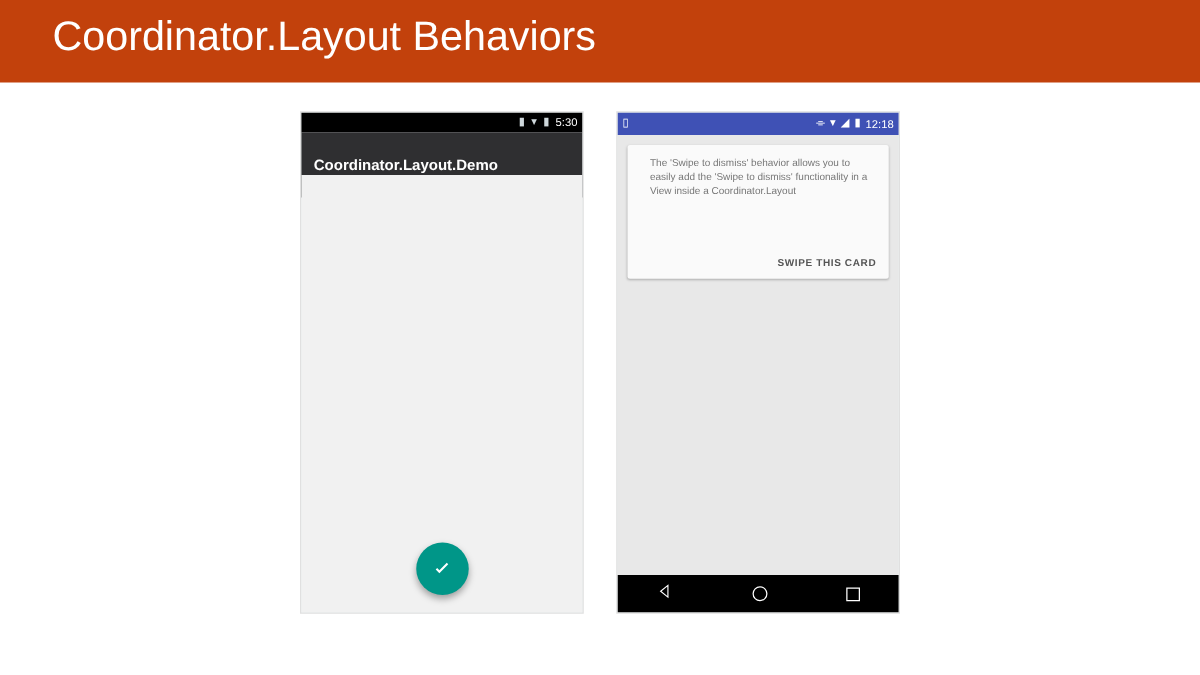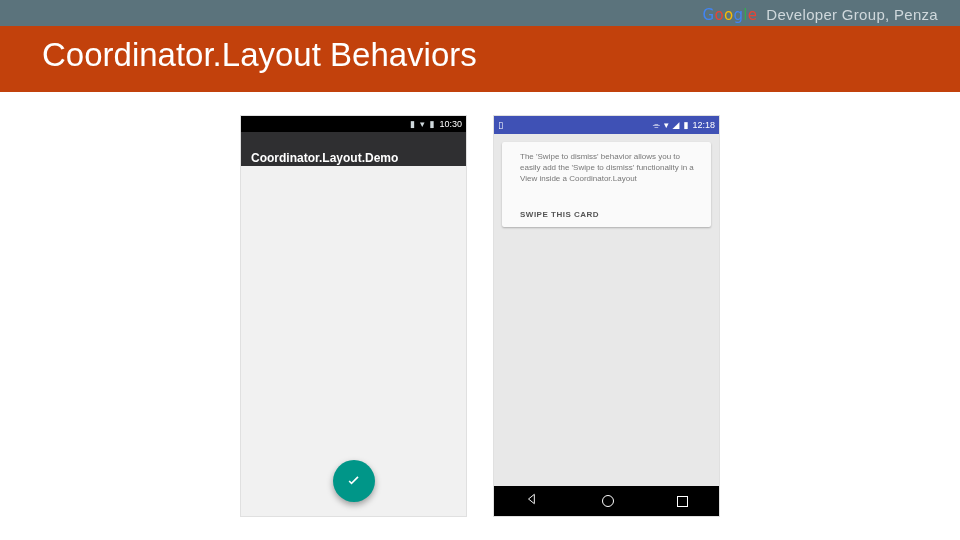--- a/index.html
+++ b/index.html
@@ -120,21 +120,22 @@
     border-radius: 2px;
     box-shadow: 0 1px 2px rgba(0,0,0,0.25);
     padding: 10px 10px 8px 18px;
   }
   .card-text {
     font-size: 8px;
     line-height: 1.35;
     color: #777;
   }
   .card-action {
-    margin-top: 26px;
+    margin-top: 48px;
+    text-align: right;
     font-size: 8px;
     letter-spacing: 0.5px;
     color: #555;
     font-weight: 600;
   }
   .p2-nav {
     position: absolute;
     bottom: 0; left: 0; right: 0;
     height: 30px;
     background: #000;
@@ -148,37 +149,31 @@
 
   
   .glyph { font-family: "DejaVu Sans", Arial, sans-serif; }
 </style>
 </head>
 <body>
 
 <div class="slide">
 
   <div class="header-band">
-    <div class="header-top">
-      <span class="g-colored glyph">
-        <span class="g1">G</span><span class="g2">o</span><span class="g3">o</span><span class="g4">g</span><span class="g5">l</span><span class="g6">e</span>
-      </span>
-      <span class="rest">Developer Group, Penza</span>
-    </div>
     <div class="header-title">Coordinator.Layout Behaviors</div>
   </div>
 
   <div class="phones">
 
     <div class="phone">
       <div class="p1-status">
         <span class="glyph sig">▮</span>
         <span class="glyph wifi">▾</span>
         <span class="glyph batt">▮</span>
-        <span>10:30</span>
+        <span>5:30</span>
       </div>
       <div class="p1-appbar">
         <span>Coordinator.Layout.Demo</span>
       </div>
       <div class="p1-body">
         <div class="fab">
           <svg viewBox="0 0 24 24">
               <path d="M9 16.2l-3.5-3.5 1.4-1.4L9 13.4l7.1-7.1 1.4 1.4z"></path>
             </svg>
         </div>

